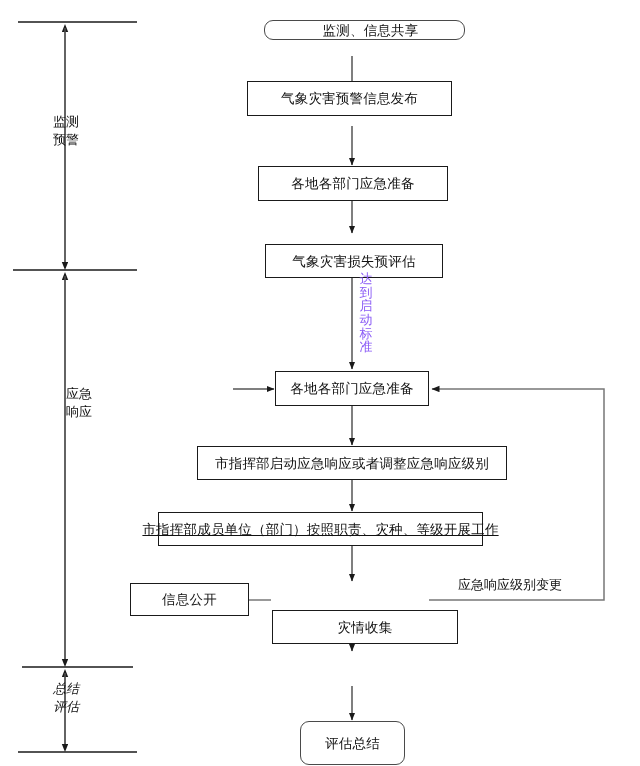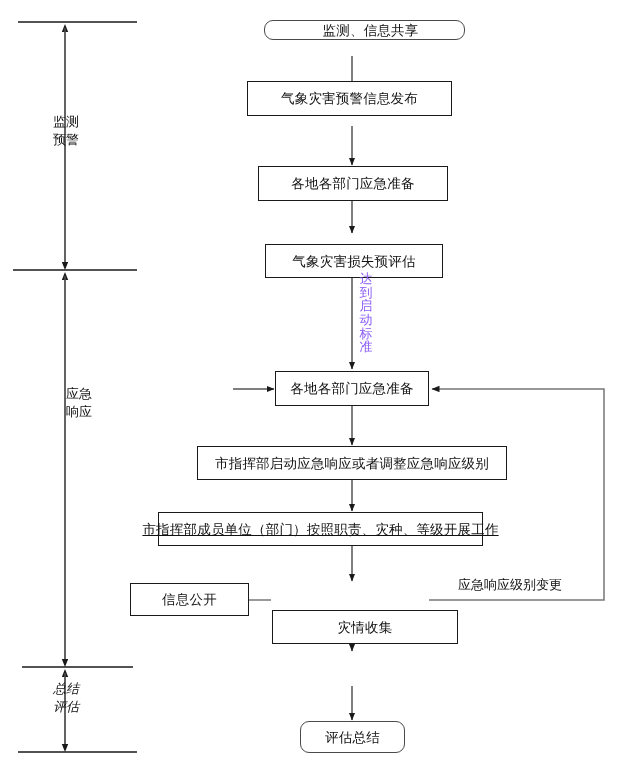--- a/index.html
+++ b/index.html
@@ -152,19 +152,19 @@
 
   <div class="node wide" style="left:197px; top:446px; width:310px; height:34px;">市指挥部启动应急响应或者调整应急响应级别</div>
 
   <div class="node wide" style="left:158px; top:512px; width:325px; height:34px;text-decoration:underline;">市指挥部成员单位（部门）按照职责、灾种、等级开展工作</div>
 
   <div class="node" style="left:130px; top:583px; width:119px; height:33px;">信息公开</div>
 
   <div class="node" style="left:272px; top:610px; width:186px; height:34px;">灾情收集</div>
 
 
-  <div class="node rounded" style="left:300px; top:721px; width:105px; height:32px;">评估总结</div>
+  <div class="node rounded" style="left:300px; top:721px; width:105px; height:44px;">评估总结</div>
 
   <div class="vlabel" style="left:358px; top:272px;">达到启动标准</div>
 
   <div class="edge-label" style="left:458px; top:576px;">应急响应级别变更</div>
 
 </div>
 
 </body></html>

